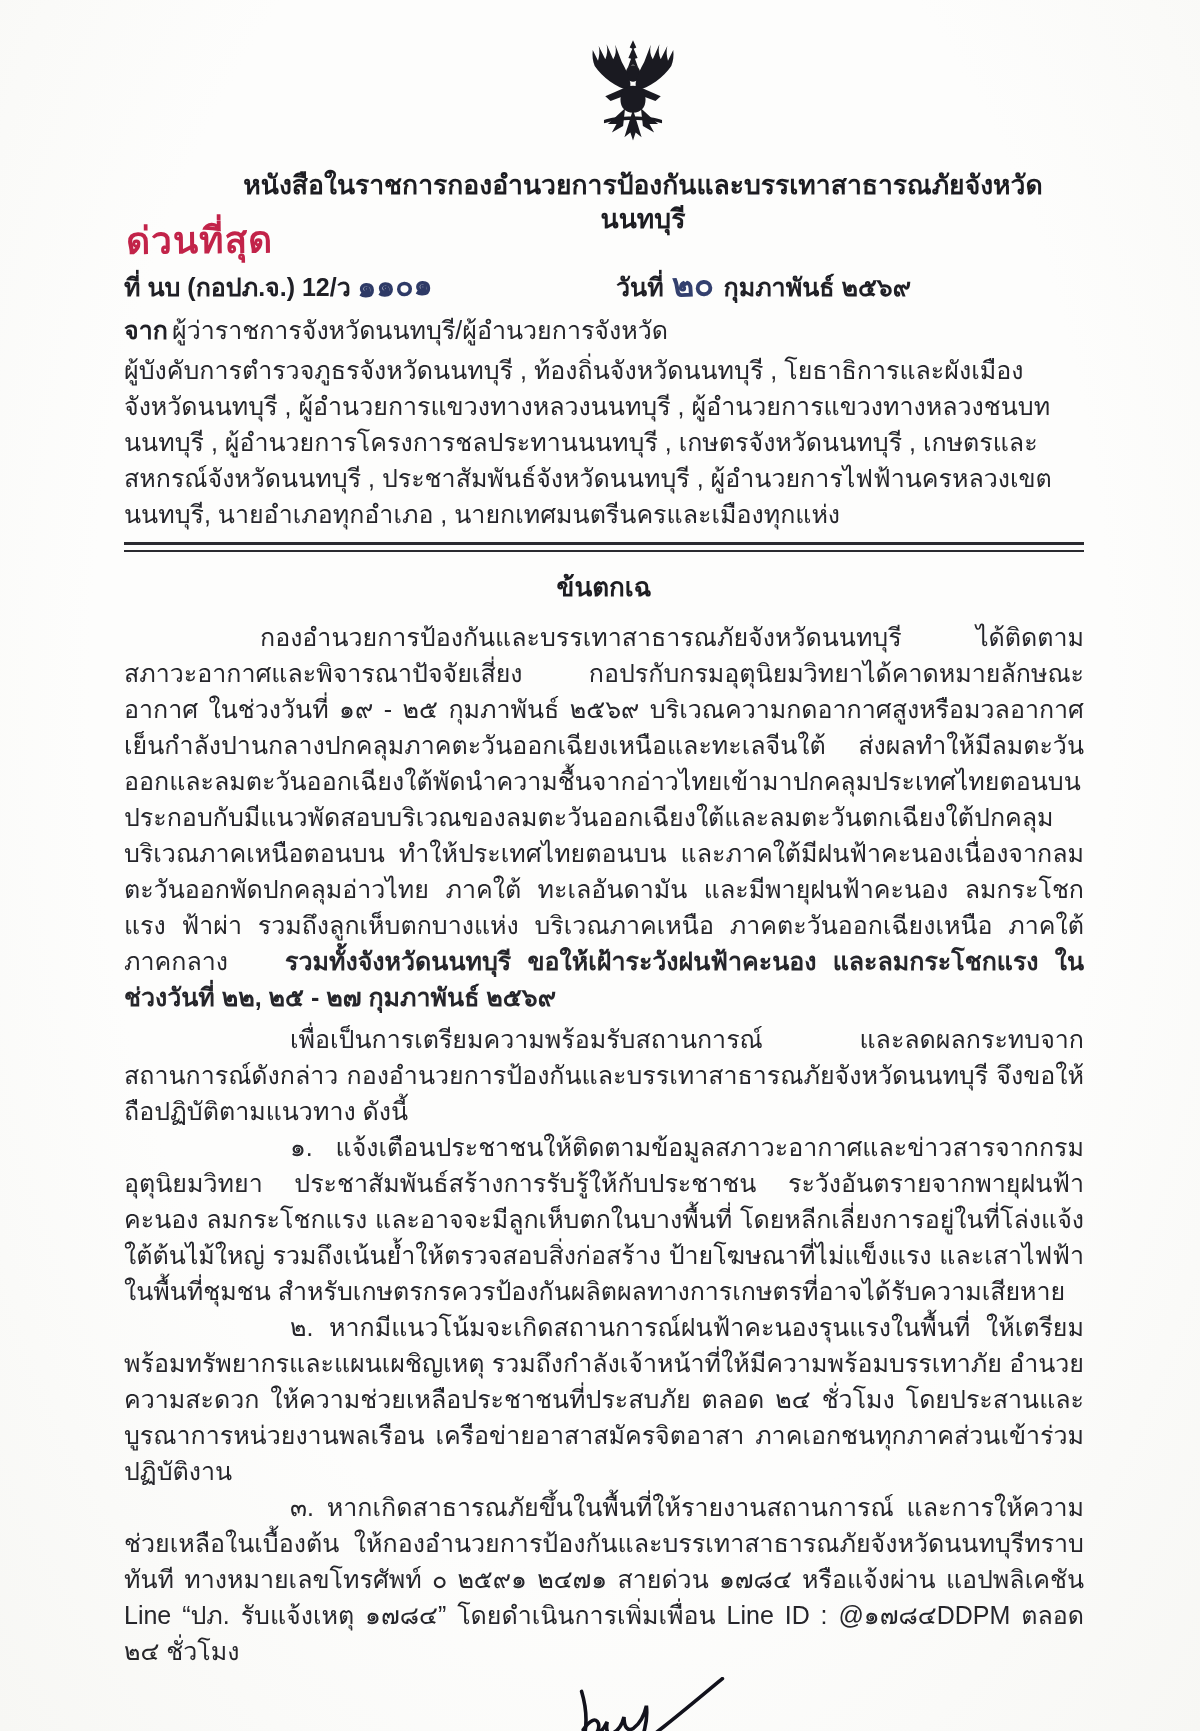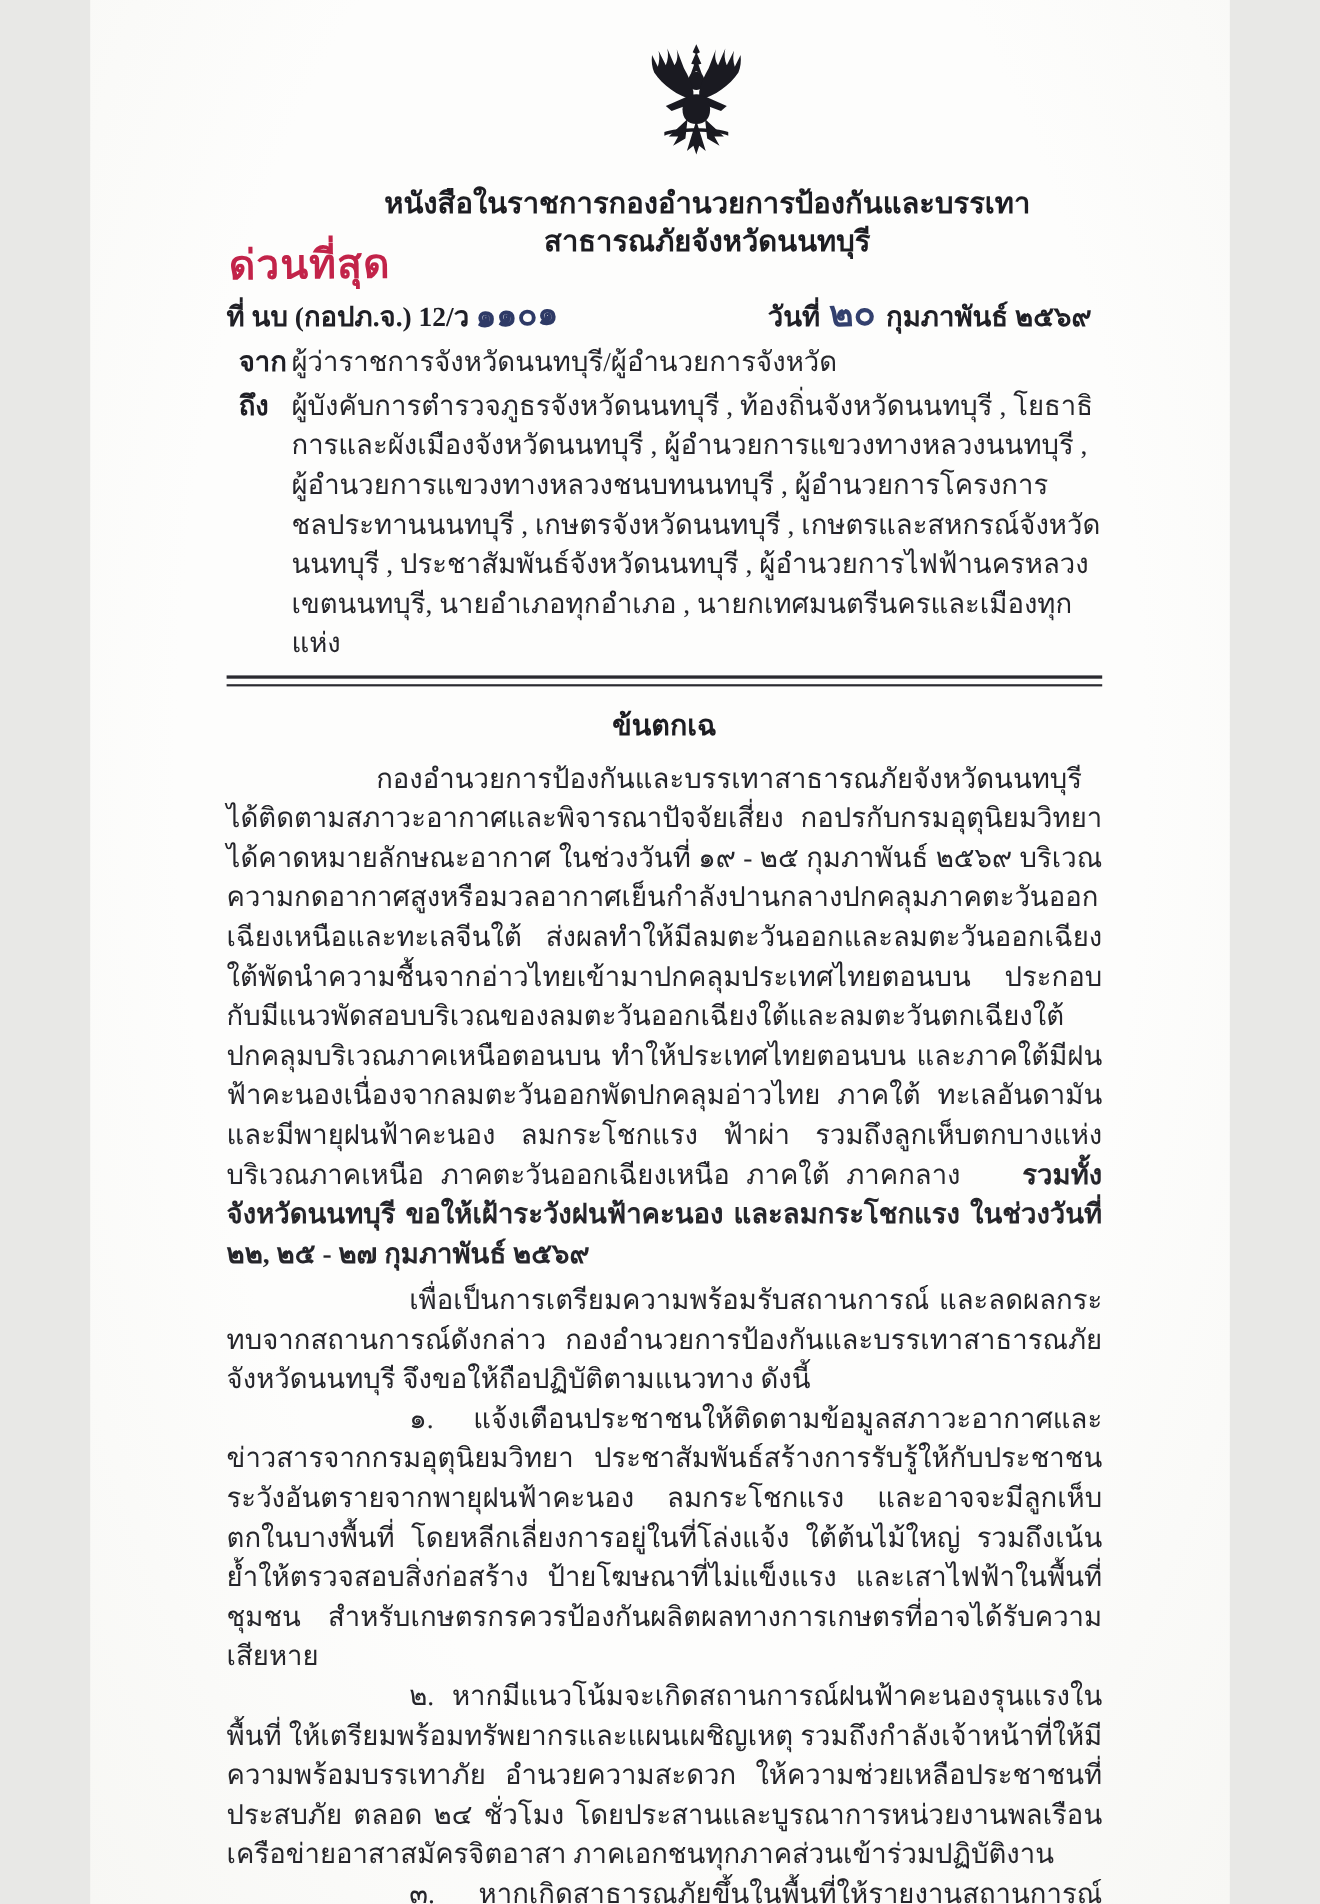--- a/index.html
+++ b/index.html
@@ -1,22 +1,22 @@
 <!DOCTYPE html>
 <html lang="th"><head>
 <meta charset="utf-8">
 <style>
   html,body{margin:0;padding:0;background:#e8e8e6;}
   .page{
     position:relative;
-    width:1036px;height:1731px;
+    width:1200px;height:1731px;
     margin:0 auto;
     background:radial-gradient(ellipse at 50% 40%, #fdfdfc 60%, #f7f7f4 100%);
     overflow:hidden;
-    font-family:Liberation Serif, serif;
+    font-family:Liberation Sans, sans-serif;
     color:#26262b;
   }
   .sheet{padding:16px 116px 0 124px;}
   .emblem-wrap{text-align:center;margin-left:58px;height:152px;}
   .doc-title{
     font-size:26.5px;font-weight:bold;text-align:center;
     margin:0 0 0 78px;line-height:34px;color:#1d1d22;
   }
   .stamp{
     position:absolute;left:126px;top:210px;
@@ -30,21 +30,21 @@
     display:inline-block;transform:rotate(-2deg);padding-left:6px;
   }
   .date-group{position:absolute;left:492px;top:-4px;font-weight:bold;color:#202026;}
   .hand-day{
     color:#33406e;font-weight:bold;font-size:33px;
     display:inline-block;transform:rotate(-3deg);margin:0 10px 0 8px;
   }
   .addr-row{display:flex;font-size:25px;line-height:36px;}
   .addr-row.from{margin-top:8px;}
   .addr-row.to{margin-top:4px;}
-  .addr-label{font-weight:bold;flex:0 0 48px;color:#1f1f25;margin-left:11px;}
+  .addr-label{font-weight:bold;flex:0 0 48px;color:#1f1f25;}
   .addr-value{flex:1;}
   .rule{
     margin-top:10px;height:5px;
     border-top:3px solid #2a2a30;border-bottom:2px solid #2a2a30;
   }
   .msg-heading{
     text-align:center;font-size:26px;font-weight:bold;
     margin:14px 0 0 0;color:#1d1d22;
   }
   .body-p{font-size:25px;line-height:36px;margin:0;text-align:justify;}
@@ -101,21 +101,20 @@
         <span>วันที่</span><span class="hand-day">๒๐</span><span>กุมภาพันธ์ ๒๕๖๙</span>
       </span>
     </div>
 
     <div class="addr-row from">
       <span class="addr-label">จาก</span>
       <span class="addr-value">ผู้ว่าราชการจังหวัดนนทบุรี/ผู้อำนวยการจังหวัด</span>
     </div>
 
     <div class="addr-row to">
-      <span class="addr-label">ถึง</span>
       <span class="addr-value">ผู้บังคับการตำรวจภูธรจังหวัดนนทบุรี , ท้องถิ่นจังหวัดนนทบุรี , โยธาธิการและผังเมืองจังหวัดนนทบุรี , ผู้อำนวยการแขวงทางหลวงนนทบุรี , ผู้อำนวยการแขวงทางหลวงชนบทนนทบุรี , ผู้อำนวยการโครงการชลประทานนนทบุรี , เกษตรจังหวัดนนทบุรี , เกษตรและสหกรณ์จังหวัดนนทบุรี , ประชาสัมพันธ์จังหวัดนนทบุรี , ผู้อำนวยการไฟฟ้านครหลวงเขตนนทบุรี, นายอำเภอทุกอำเภอ , นายกเทศมนตรีนครและเมืองทุกแห่ง</span>
     </div>
 
     <div class="rule"></div>
 
     <div class="msg-heading">ข้นตกเฉ</div>
 
     <p class="body-p p1"><span>กองอำนวยการป้องกันและบรรเทาสาธารณภัยจังหวัดนนทบุรี ได้ติดตามสภาวะอากาศและพิจารณาปัจจัยเสี่ยง กอปรกับกรมอุตุนิยมวิทยาได้คาดหมายลักษณะอากาศ ในช่วงวันที่ ๑๙ - ๒๕ กุมภาพันธ์ ๒๕๖๙ บริเวณความกดอากาศสูงหรือมวลอากาศเย็นกำลังปานกลางปกคลุมภาคตะวันออกเฉียงเหนือและทะเลจีนใต้ ส่งผลทำให้มีลมตะวันออกและลมตะวันออกเฉียงใต้พัดนำความชื้นจากอ่าวไทยเข้ามาปกคลุมประเทศไทยตอนบน ประกอบกับมีแนวพัดสอบบริเวณของลมตะวันออกเฉียงใต้และลมตะวันตกเฉียงใต้ปกคลุมบริเวณภาคเหนือตอนบน ทำให้ประเทศไทยตอนบน และภาคใต้มีฝนฟ้าคะนองเนื่องจากลมตะวันออกพัดปกคลุมอ่าวไทย ภาคใต้ ทะเลอันดามัน และมีพายุฝนฟ้าคะนอง ลมกระโชกแรง ฟ้าผ่า รวมถึงลูกเห็บตกบางแห่ง บริเวณภาคเหนือ ภาคตะวันออกเฉียงเหนือ ภาคใต้ ภาคกลาง </span><span class="b">รวมทั้งจังหวัดนนทบุรี ขอให้เฝ้าระวังฝนฟ้าคะนอง และลมกระโชกแรง ในช่วงวันที่ ๒๒, ๒๕ - ๒๗ กุมภาพันธ์ ๒๕๖๙</span></p>
 
     <p class="body-p p2">เพื่อเป็นการเตรียมความพร้อมรับสถานการณ์ และลดผลกระทบจากสถานการณ์ดังกล่าว กองอำนวยการป้องกันและบรรเทาสาธารณภัยจังหวัดนนทบุรี จึงขอให้ถือปฏิบัติตามแนวทาง ดังนี้</p>

